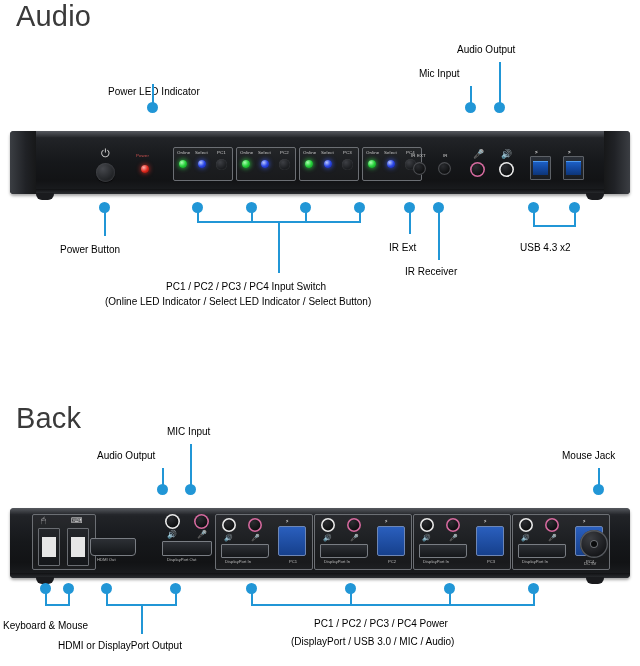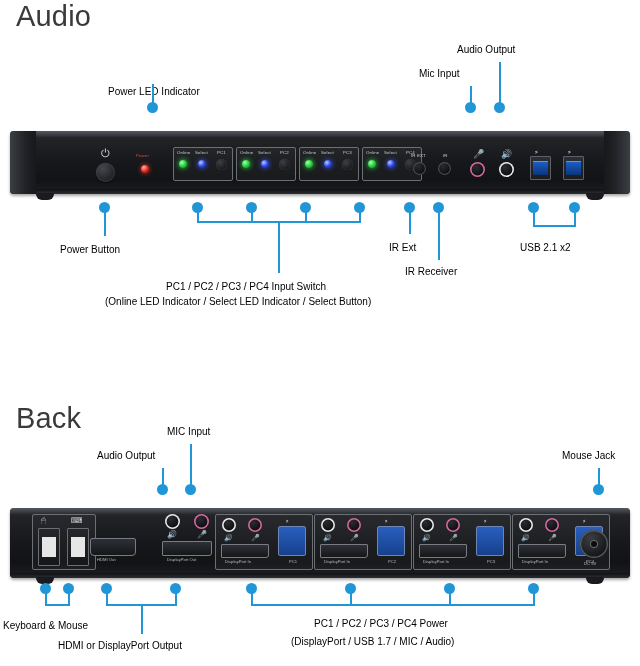--- a/index.html
+++ b/index.html
@@ -237,21 +237,21 @@
 
   <div class="abs dot" style="left:433px;top:202px;"></div>
   <div class="abs vline" style="left:438px;top:212px;height:48px;"></div>
   <div class="abs callout" style="left:405px;top:264px;">IR Receiver</div>
 
   <div class="abs dot" style="left:528px;top:202px;"></div>
   <div class="abs dot" style="left:569px;top:202px;"></div>
   <div class="abs vline" style="left:533px;top:212px;height:14px;"></div>
   <div class="abs vline" style="left:574px;top:212px;height:14px;"></div>
   <div class="abs hline" style="left:533px;top:225px;width:43px;"></div>
-  <div class="abs callout" style="left:520px;top:240px;">USB 2.1 x2</div>
+  <div class="abs callout" style="left:520px;top:240px;">USB 4.3 x2</div>
 
   <div class="abs section-title" style="left:16px;top:402px;">Back</div>
 
   <div class="abs callout" style="left:97px;top:448px;">Audio Output</div>
   <div class="abs vline" style="left:162px;top:468px;height:22px;"></div>
   <div class="abs dot" style="left:157px;top:484px;"></div>
 
   <div class="abs callout" style="left:167px;top:424px;">MIC Input</div>
   <div class="abs vline" style="left:190px;top:444px;height:46px;"></div>
   <div class="abs dot" style="left:185px;top:484px;"></div>
@@ -359,15 +359,15 @@
   <div class="abs dot" style="left:246px;top:583px;"></div>
   <div class="abs dot" style="left:345px;top:583px;"></div>
   <div class="abs dot" style="left:444px;top:583px;"></div>
   <div class="abs dot" style="left:528px;top:583px;"></div>
   <div class="abs vline" style="left:251px;top:593px;height:12px;"></div>
   <div class="abs vline" style="left:350px;top:593px;height:12px;"></div>
   <div class="abs vline" style="left:449px;top:593px;height:12px;"></div>
   <div class="abs vline" style="left:533px;top:593px;height:12px;"></div>
   <div class="abs hline" style="left:251px;top:604px;width:284px;"></div>
   <div class="abs callout" style="left:314px;top:616px;">PC1 / PC2 / PC3 / PC4 Power</div>
-  <div class="abs callout" style="left:291px;top:634px;">(DisplayPort / USB 1.7 / MIC / Audio)</div>
+  <div class="abs callout" style="left:291px;top:634px;">(DisplayPort / USB 3.0 / MIC / Audio)</div>
 
 </div>
 
 </body></html>

